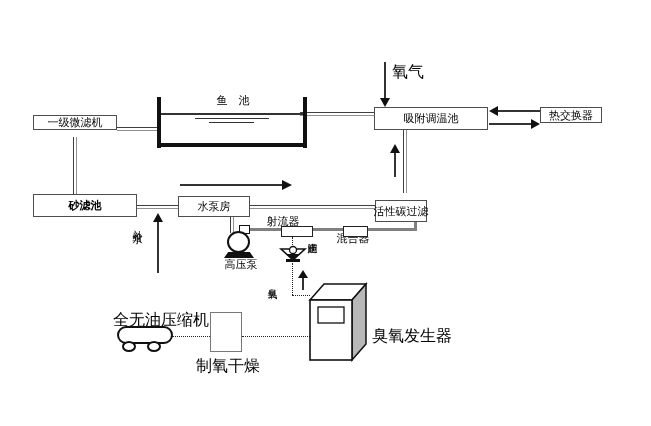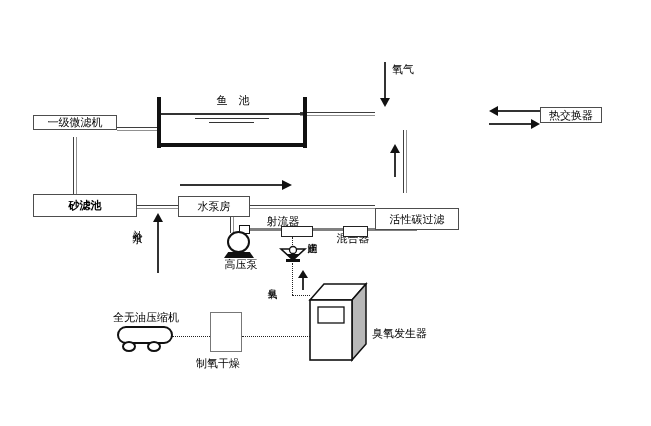--- a/index.html
+++ b/index.html
@@ -1,20 +1,20 @@
 <!DOCTYPE html>
 <html><head>
 <meta charset="utf-8">
 <style>
   html,body{margin:0;padding:0;background:#fff;}
   .stage{position:relative;width:651px;height:426px;background:#ffffff;overflow:hidden;
          font-family:"DejaVu Sans","Liberation Sans",sans-serif;color:#000;}
   .box{position:absolute;box-sizing:border-box;background:#fff;border:1px solid #4d4d4d;
        display:flex;align-items:center;justify-content:center;font-size:11px;white-space:pre;}
-  .lbl{position:absolute;font-size:11px;white-space:pre;}
+  .lbl{position:absolute;font-size:16px;white-space:pre;}
   .lblc{position:absolute;font-size:11px;white-space:pre;text-align:center;}
   .vlbl{position:absolute;font-size:10px;writing-mode:vertical-rl;text-orientation:upright;
         letter-spacing:2px;white-space:pre;}
   .pipe-h{position:absolute;height:2px;background:#fff;border-top:1px solid #3f3f3f;border-bottom:1px solid #909090;}
   .pipe-v{position:absolute;width:2px;background:#fff;border-left:1px solid #3f3f3f;border-right:1px solid #909090;}
   .thick{position:absolute;background:#808080;}
   .blk{position:absolute;background:#111;}
   .thin{position:absolute;background:#333;}
   .dash-h{position:absolute;height:0;border-top:1.5px dotted #222;}
   .dash-v{position:absolute;width:0;border-left:1.5px dotted #222;}
@@ -52,22 +52,25 @@
 
   <div class="box" style="left:33px;top:115px;width:84px;height:15px;">
     <span>一级微滤机</span>
   </div>
   <div class="box" style="left:33px;top:194px;width:104px;height:23px;font-weight:bold;">
     <span>砂滤池</span>
   </div>
   <div class="box" style="left:178px;top:196px;width:72px;height:21px;">
     <span>水泵房</span>
   </div>
-  <div class="box" style="left:375px;top:208px;width:84px;height:22px;">
+  <div class="box" style="left:375px;top:200px;width:52px;height:22px;">
     <span>活性碳过滤</span>
+  </div>
+  <div class="box" style="left:374px;top:107px;width:114px;height:23px;">
+    <span>吸附调温池</span>
   </div>
   <div class="box" style="left:540px;top:107px;width:62px;height:16px;">
     <span>热交换器</span>
   </div>
 
   <div class="lbl" style="left:392px;top:62px;">氧气</div>
   <div class="thin" style="left:384px;top:62px;width:2px;height:37px;"></div>
   <div class="ah" style="left:380px;top:98px;border-left:5px solid transparent;border-right:5px solid transparent;border-top:9px solid #111;"></div>
 
   <div class="thin" style="left:180px;top:184px;width:103px;height:1.5px;"></div>

